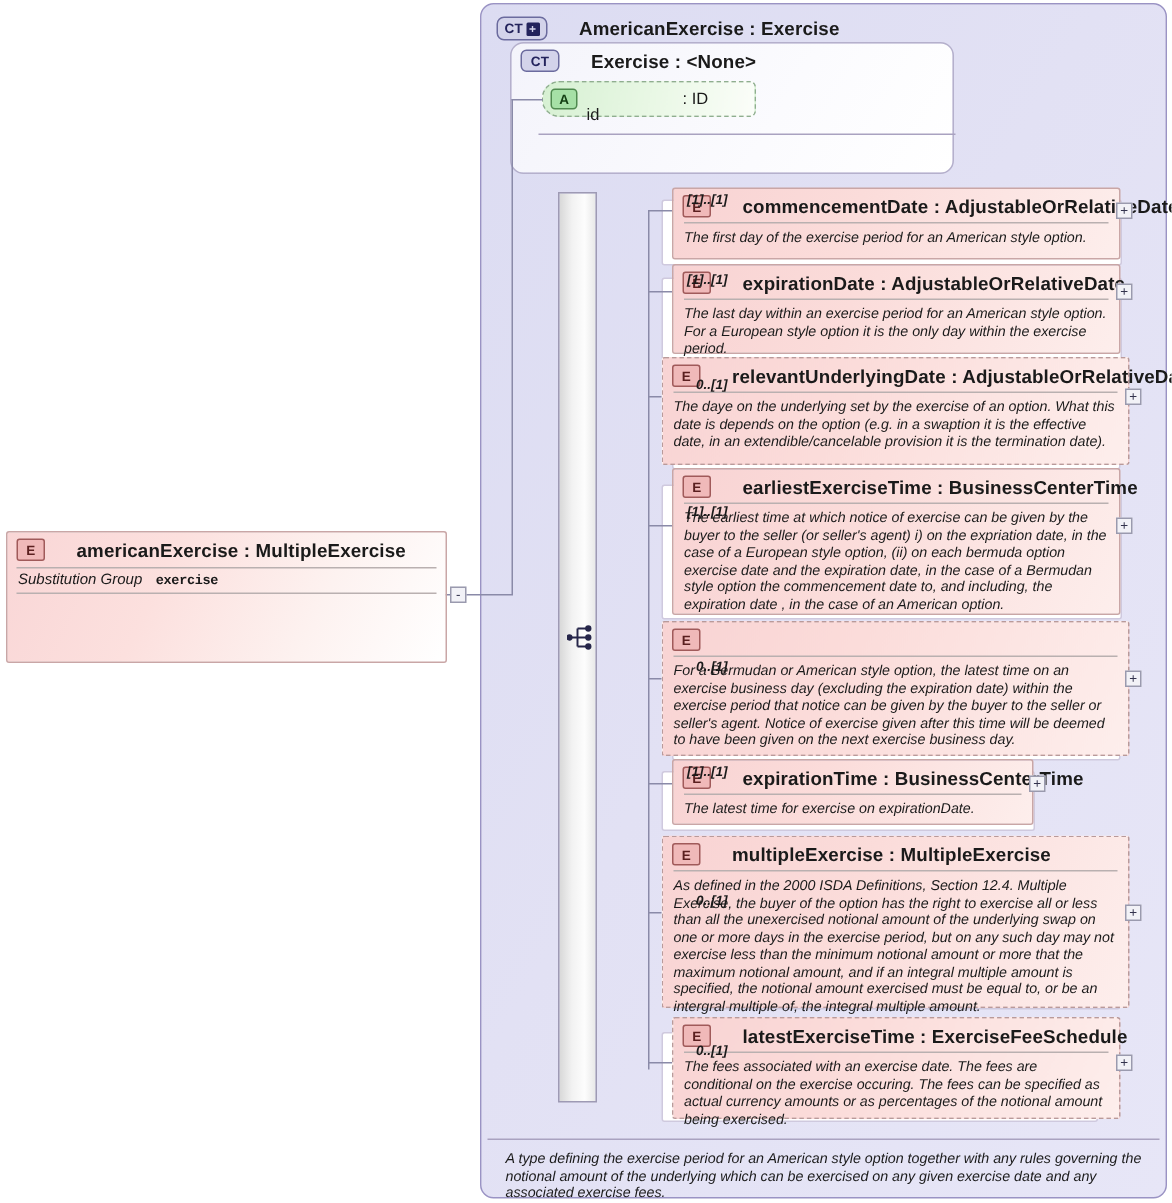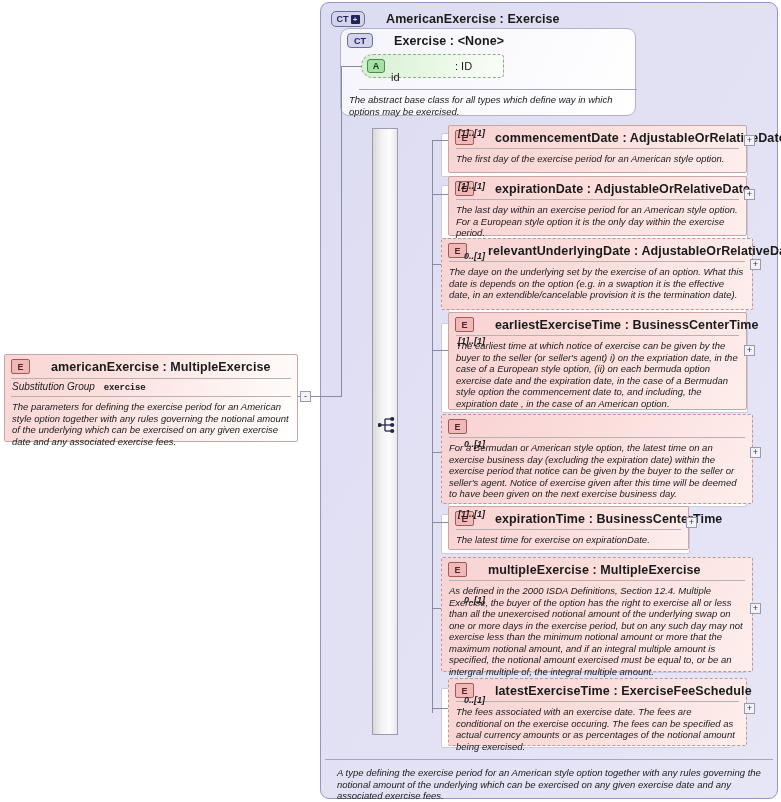--- a/index.html
+++ b/index.html
@@ -137,21 +137,20 @@
 
 <div id="ct-foot-sep"></div>
 <div id="ct-foot">A type defining the exercise period for an American style option together with any rules governing the notional amount of the underlying which can be exercised on any given exercise date and any associated exercise fees.</div>
 
 <div id="ct-inner">
   <div class="ttl">
     <span class="badge badge-ct">CT</span>
     <span>Exercise : &lt;None&gt;</span>
   </div>
   <div class="sep v" style="position:absolute;left:9px;top:60px;width:278px;"></div>
-  <div class="desc" style="position:absolute;left:1px;top:61px;width:292px;box-sizing:border-box;">The abstract base class for all types which define way in which options may be exercised.</div>
 </div>
 
 <div id="attr-id">
   <span class="badge badge-a">A</span>
   <span class="nm">id</span>
   <span>: ID</span>
 </div>
 
 <div class="hline" style="left:341px;top:66px;width:21px;"></div>
 <div class="vline" style="left:341px;top:66px;height:330px;"></div>
@@ -161,21 +160,20 @@
   <div class="ttl">
     <span class="badge badge-e">E</span>
     <span>americanExercise : MultipleExercise</span>
   </div>
   <div class="sep" style="margin:1px 6px 0 6px;"></div>
   <div class="subrow">
     <span class="lbl">Substitution Group</span>
     <span class="val">exercise</span>
   </div>
   <div class="sep" style="margin:0 6px;"></div>
-  <div class="desc">The parameters for defining the exercise period for an American style option together with any rules governing the notional amount of the underlying which can be exercised on any given exercise date and any associated exercise fees.</div>
 </div>
 <div class="exp" style="left:300px;top:391px;">-</div>
 
 <div id="seq-bar"></div>
 <svg id="seq-icon" viewBox="0 0 18 20">
   <line x1="1" y1="10" x2="7" y2="10" stroke="#26264a" stroke-width="1.3"></line>
   <line x1="7" y1="4" x2="7" y2="16" stroke="#26264a" stroke-width="1.3"></line>
   <line x1="7" y1="4" x2="13" y2="4" stroke="#26264a" stroke-width="1.3"></line>
   <line x1="7" y1="10" x2="13" y2="10" stroke="#26264a" stroke-width="1.3"></line>
   <line x1="7" y1="16" x2="13" y2="16" stroke="#26264a" stroke-width="1.3"></line>

